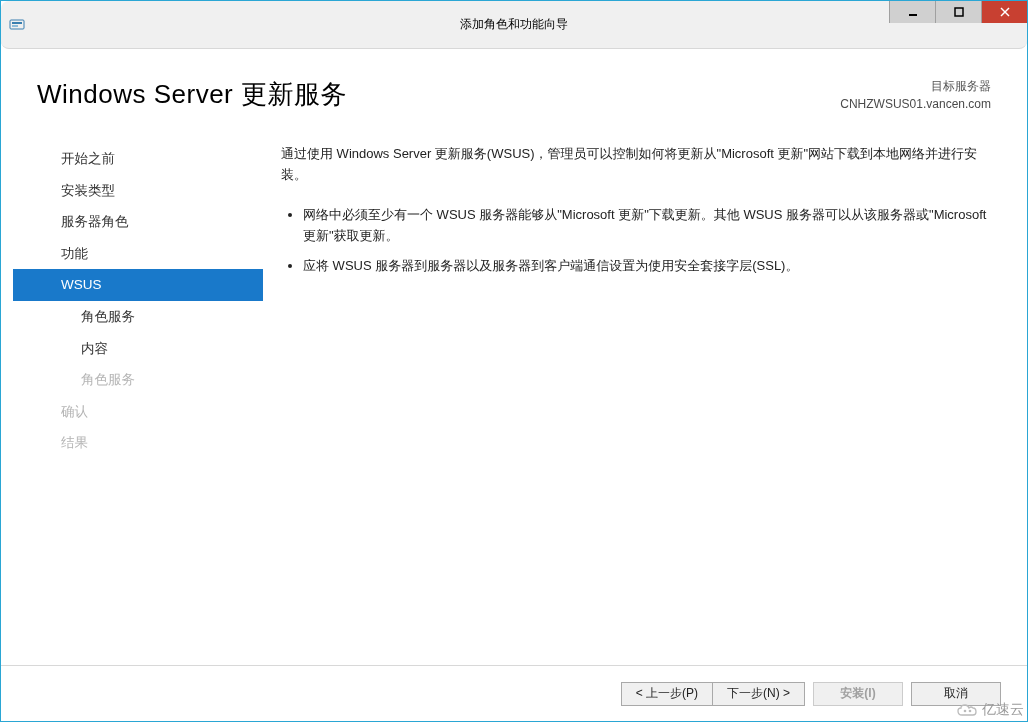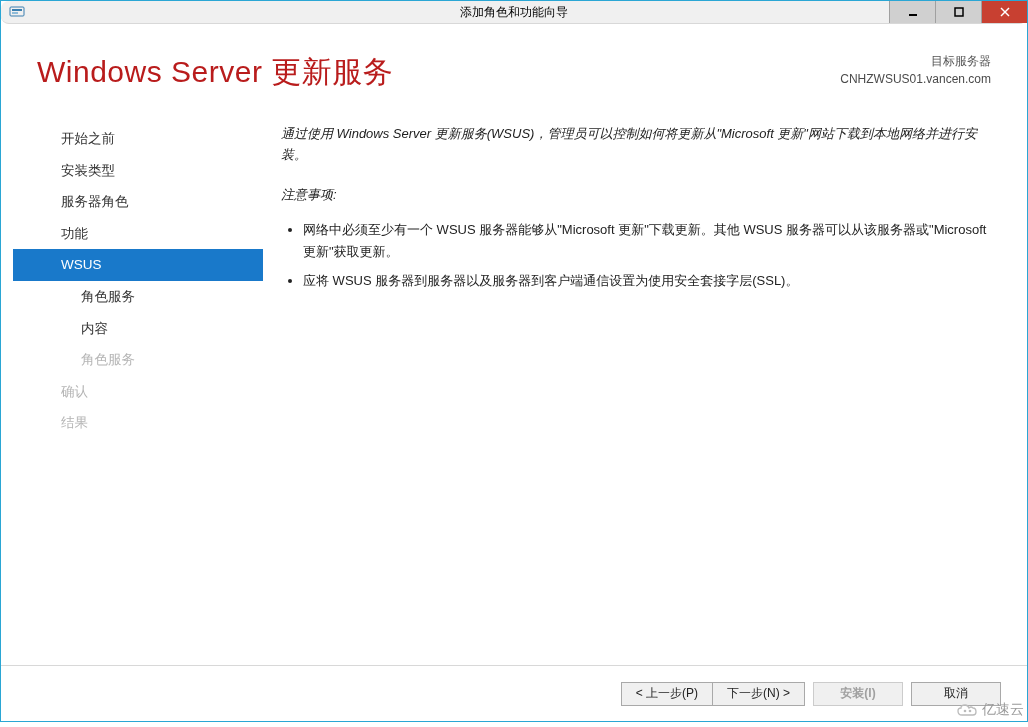--- a/index.html
+++ b/index.html
@@ -13,21 +13,21 @@
     }
     .window {
       width: 1028px;
       height: 722px;
       border: 1px solid #2aa6d4;
       display: flex;
       flex-direction: column;
       background: #fff;
     }
     .titlebar {
-      height: 23px;
+      height: 48px;
       background: #f0f0f0;
       border-bottom: 1px solid #d8d8d8;
       display: flex;
       align-items: center;
       position: relative;
       border-radius: 8px;
     }
     .title-icon {
       width: 16px;
       height: 16px;
@@ -64,23 +64,23 @@
     }
     .win-ctrl svg { display: block; }
 
     .header {
       padding: 28px 36px 18px 36px;
       display: flex;
       justify-content: space-between;
       align-items: flex-start;
     }
     .page-title {
-      font-size: 30px;
+      font-size: 26px;
       font-weight: 300;
-      color: #b91c1c;
+      color: #000000;
       letter-spacing: 0.5px;
     }
     .target-server {
       text-align: right;
       font-size: 12px;
       color: #4a4a4a;
       line-height: 1.5;
     }
     .target-server .label { color: #555; }
 
@@ -109,21 +109,21 @@
       color: #fff;
     }
 
     .content {
       flex: 1;
       padding: 12px 34px 0 18px;
       font-size: 13px;
       color: #222;
       line-height: 1.65;
     }
-    .content p { margin-bottom: 18px; font-style: italic; }
+    .content p { margin-bottom: 18px; }
     .content .notes-heading { margin-bottom: 14px; }
     .content ul {
       list-style: disc;
       padding-left: 22px;
     }
     .content li { margin-bottom: 8px; }
 
     .footer {
       height: 56px;
       border-top: 1px solid #d8d8d8;
@@ -221,21 +221,20 @@
         <div class="nav-item">功能</div>
         <div class="nav-item selected">WSUS</div>
         <div class="nav-item sub">角色服务</div>
         <div class="nav-item sub">内容</div>
         <div class="nav-item disabled sub">角色服务</div>
         <div class="nav-item disabled">确认</div>
         <div class="nav-item disabled">结果</div>
       </div>
     <div class="content">
       <p>通过使用 Windows Server 更新服务(WSUS)，管理员可以控制如何将更新从"Microsoft 更新"网站下载到本地网络并进行安装。</p>
-      <p class="notes-heading">注意事项:</p>
       <ul id="notes-list">
           <li>网络中必须至少有一个 WSUS 服务器能够从"Microsoft 更新"下载更新。其他 WSUS 服务器可以从该服务器或"Microsoft 更新"获取更新。</li>
           <li>应将 WSUS 服务器到服务器以及服务器到客户端通信设置为使用安全套接字层(SSL)。</li>
         </ul>
     </div>
   </div>
 
   <div class="footer">
     <div class="btn-group">
       <button class="btn">&lt; 上一步(P)</button>

